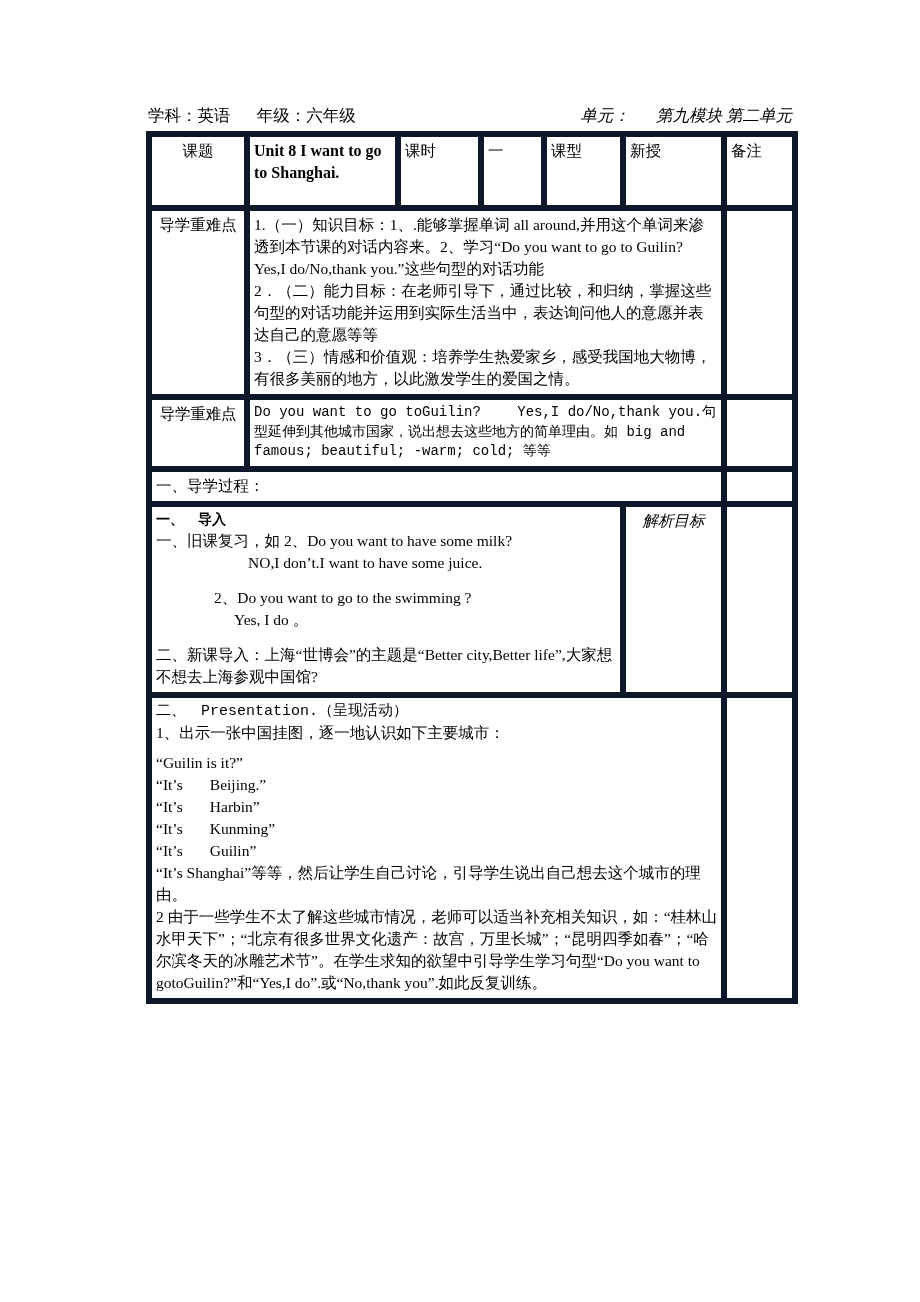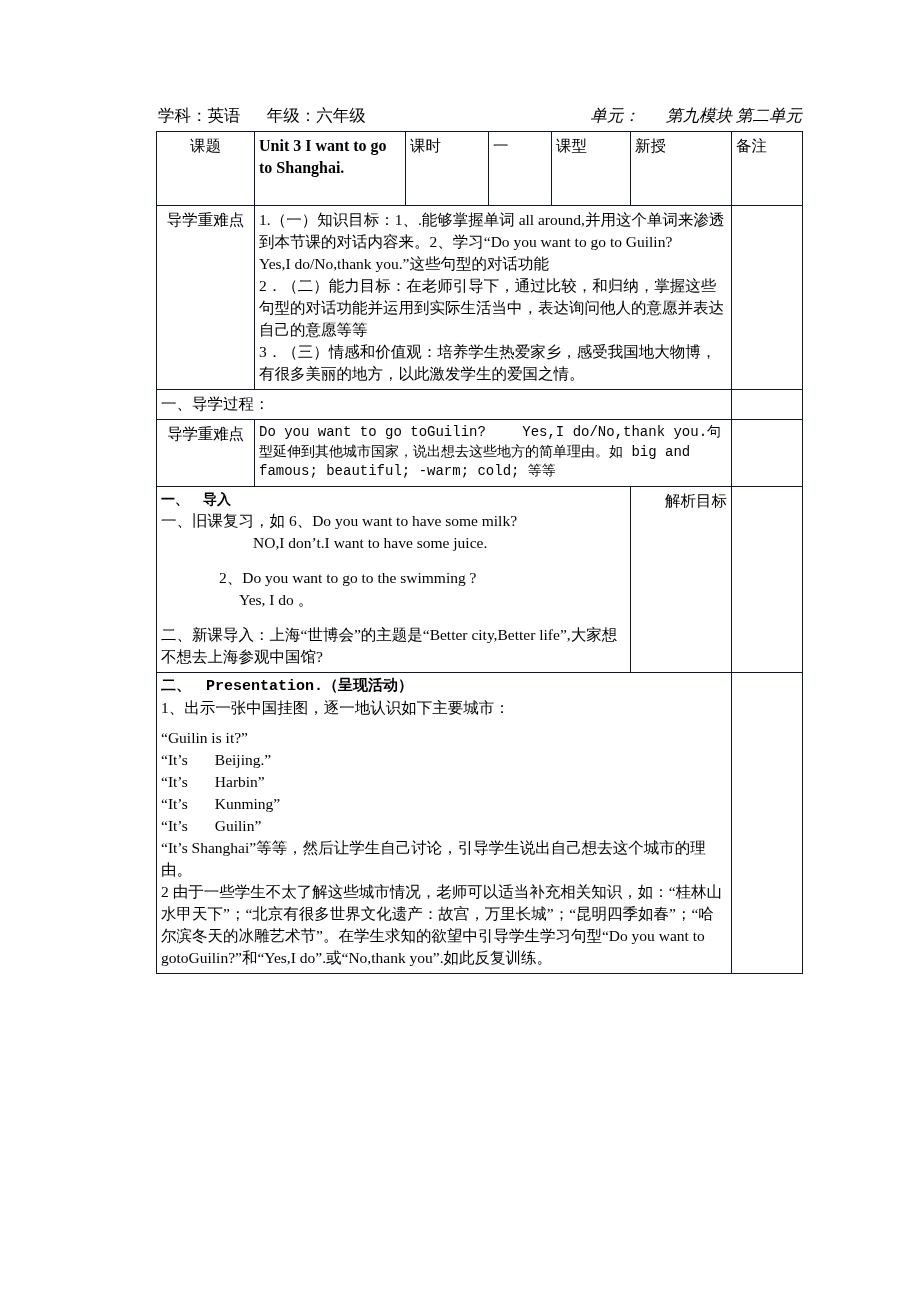--- a/index.html
+++ b/index.html
@@ -12,21 +12,21 @@
     width: 920px;
     height: 1302px;
     position: relative;
     font-family: "Liberation Serif", "DejaVu Serif", serif;
     color: #000000;
     -webkit-font-smoothing: antialiased;
   }
 
   .page {
     position: absolute;
-    left: 156px;
+    left: 146px;
     top: 106px;
     width: 646px;
   }
 
   
   .doc-header {
     display: flex;
     align-items: flex-end;
     font-size: 16.5px;
     line-height: 1.25;
@@ -40,21 +40,21 @@
   .hdr-seg:last-child { margin-right: 0; }
 
   
   table.lesson {
     border-collapse: collapse;
     width: 646px;
     table-layout: fixed;
     font-size: 15.5px;
   }
   table.lesson td {
-    border: 1px solid #0f172a;
+    border: 6px solid #0f172a;
     vertical-align: top;
     padding: 3px 4px 4px 4px;
     line-height: 1.42;
     word-wrap: break-word;
     overflow-wrap: break-word;
   }
 
   
   col.c1 { width: 98px; }
   col.c2 { width: 151px; }
@@ -86,34 +86,34 @@
 
   
   .mono {
     font-family: "Liberation Mono", "DejaVu Sans Mono", monospace;
     font-size: 14px;
     line-height: 1.62;
   }
   .mono-head {
     font-family: "Liberation Mono", "DejaVu Sans Mono", monospace;
     font-size: 15px;
-    font-weight: bold;
+    font-weight: normal;
   }
 
   .body-block { line-height: 1.5; }
   .body-block p { margin: 0; }
 
   .indent-1 { padding-left: 92px; }
   .indent-2 { padding-left: 58px; }
   .indent-3 { padding-left: 78px; }
   .spacer { height: 13px; }
   .spacer-sm { height: 8px; }
 
   .bold-line { font-weight: bold; font-size: 14px; }
-  .vert-label { text-align: right; vertical-align: top; }
+  .vert-label { text-align: center; vertical-align: top; font-style: italic; }
 
   .dialog-line { white-space: pre; }
 </style>
 </head>
 <body>
 
 <div class="page">
 
   <div class="doc-header">
     <span class="hdr-left">
@@ -134,53 +134,53 @@
         <col class="c3">
         <col class="c4">
       <col class="c5">
         <col class="c6">
         <col class="c7">
     </colgroup>
     <tbody>
 
       <tr class="row-head">
         <td class="label-cell">课题</td>
-        <td class="title-cell">Unit 3 I want to go to Shanghai.</td>
+        <td class="title-cell">Unit 8 I want to go to Shanghai.</td>
         <td class="cell-center">课时</td>
         <td class="cell-center">一</td>
         <td class="cell-center">课型</td>
         <td class="cell-center">新授</td>
         <td class="cell-center">备注</td>
       </tr>
 
       <tr>
         <td class="label-cell">导学重难点</td>
         <td colspan="5" class="body-block">
           <p>1.（一）知识目标：1、.能够掌握单词 all around,并用这个单词来渗透到本节课的对话内容来。2、学习“Do you want to go to Guilin?　　Yes,I do/No,thank you.”这些句型的对话功能</p>
           <p>2．（二）能力目标：在老师引导下，通过比较，和归纳，掌握这些句型的对话功能并运用到实际生活当中，表达询问他人的意愿并表达自己的意愿等等</p>
           <p>3．（三）情感和价值观：培养学生热爱家乡，感受我国地大物博，有很多美丽的地方，以此激发学生的爱国之情。</p>
         </td>
         <td></td>
       </tr>
 
       <tr>
-        <td colspan="6">一、导学过程：</td>
-        <td></td>
-      </tr>
-
-      <tr>
         <td class="label-cell tight">导学重难点</td>
         <td colspan="5" class="mono"> Do you want to go toGuilin?　　 Yes,I do/No,thank you.句型延伸到其他城市国家，说出想去这些地方的简单理由。如 big and famous; beautiful; -warm; cold; 等等</td>
         <td></td>
       </tr>
 
       <tr>
+        <td colspan="6">一、导学过程：</td>
+        <td></td>
+      </tr>
+
+      <tr>
         <td colspan="5" class="body-block">
           <p class="bold-line">一、　导入</p>
-          <p>一、旧课复习，如 6、Do you want to have some milk?</p>
+          <p>一、旧课复习，如 2、Do you want to have some milk?</p>
           <p class="indent-1">NO,I don’t.I want to have some juice.</p>
           <div class="spacer"></div>
           <p class="indent-2">2、Do you want to go to the swimming ?</p>
           <p class="indent-3">Yes, I do  。</p>
           <div class="spacer"></div>
           <p> 二、新课导入：上海“世博会”的主题是“Better city,Better life”,大家想不想去上海参观中国馆?</p>
         </td>
         <td class="vert-label">解析目标</td>
         <td></td>
       </tr>

